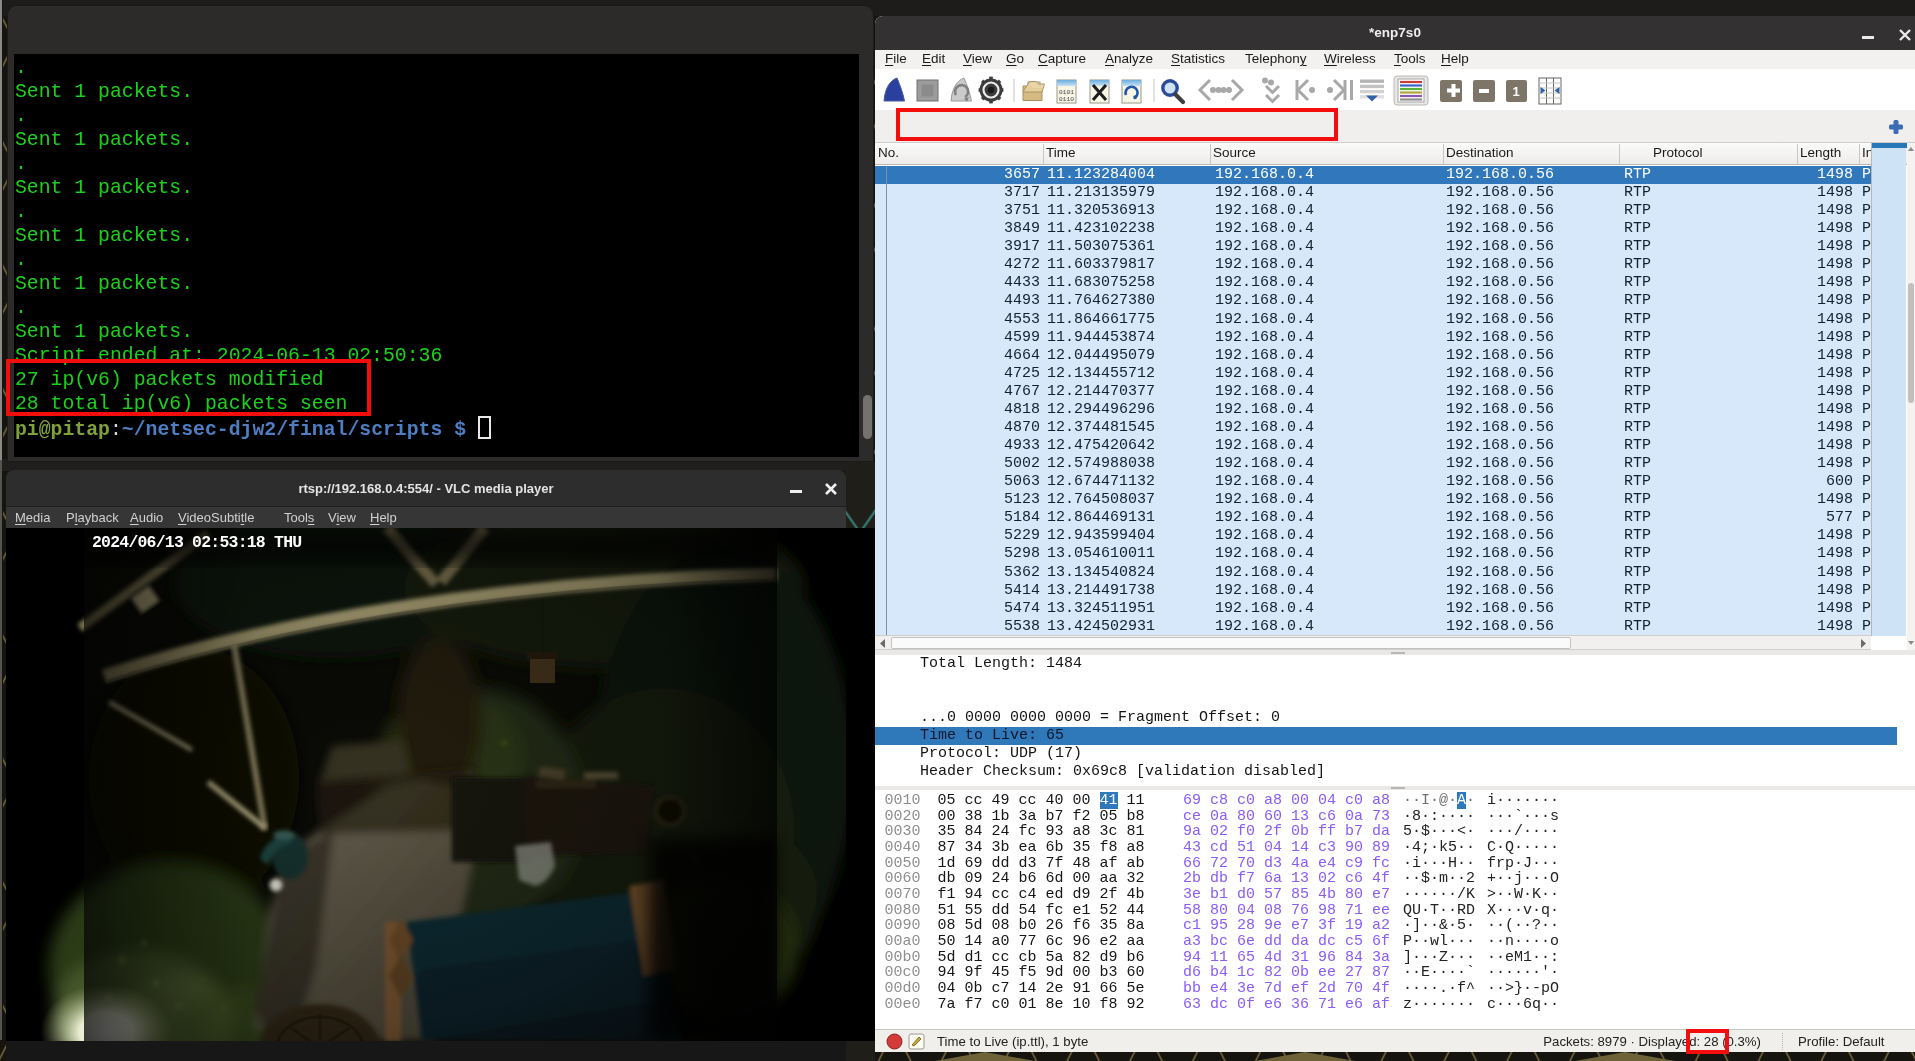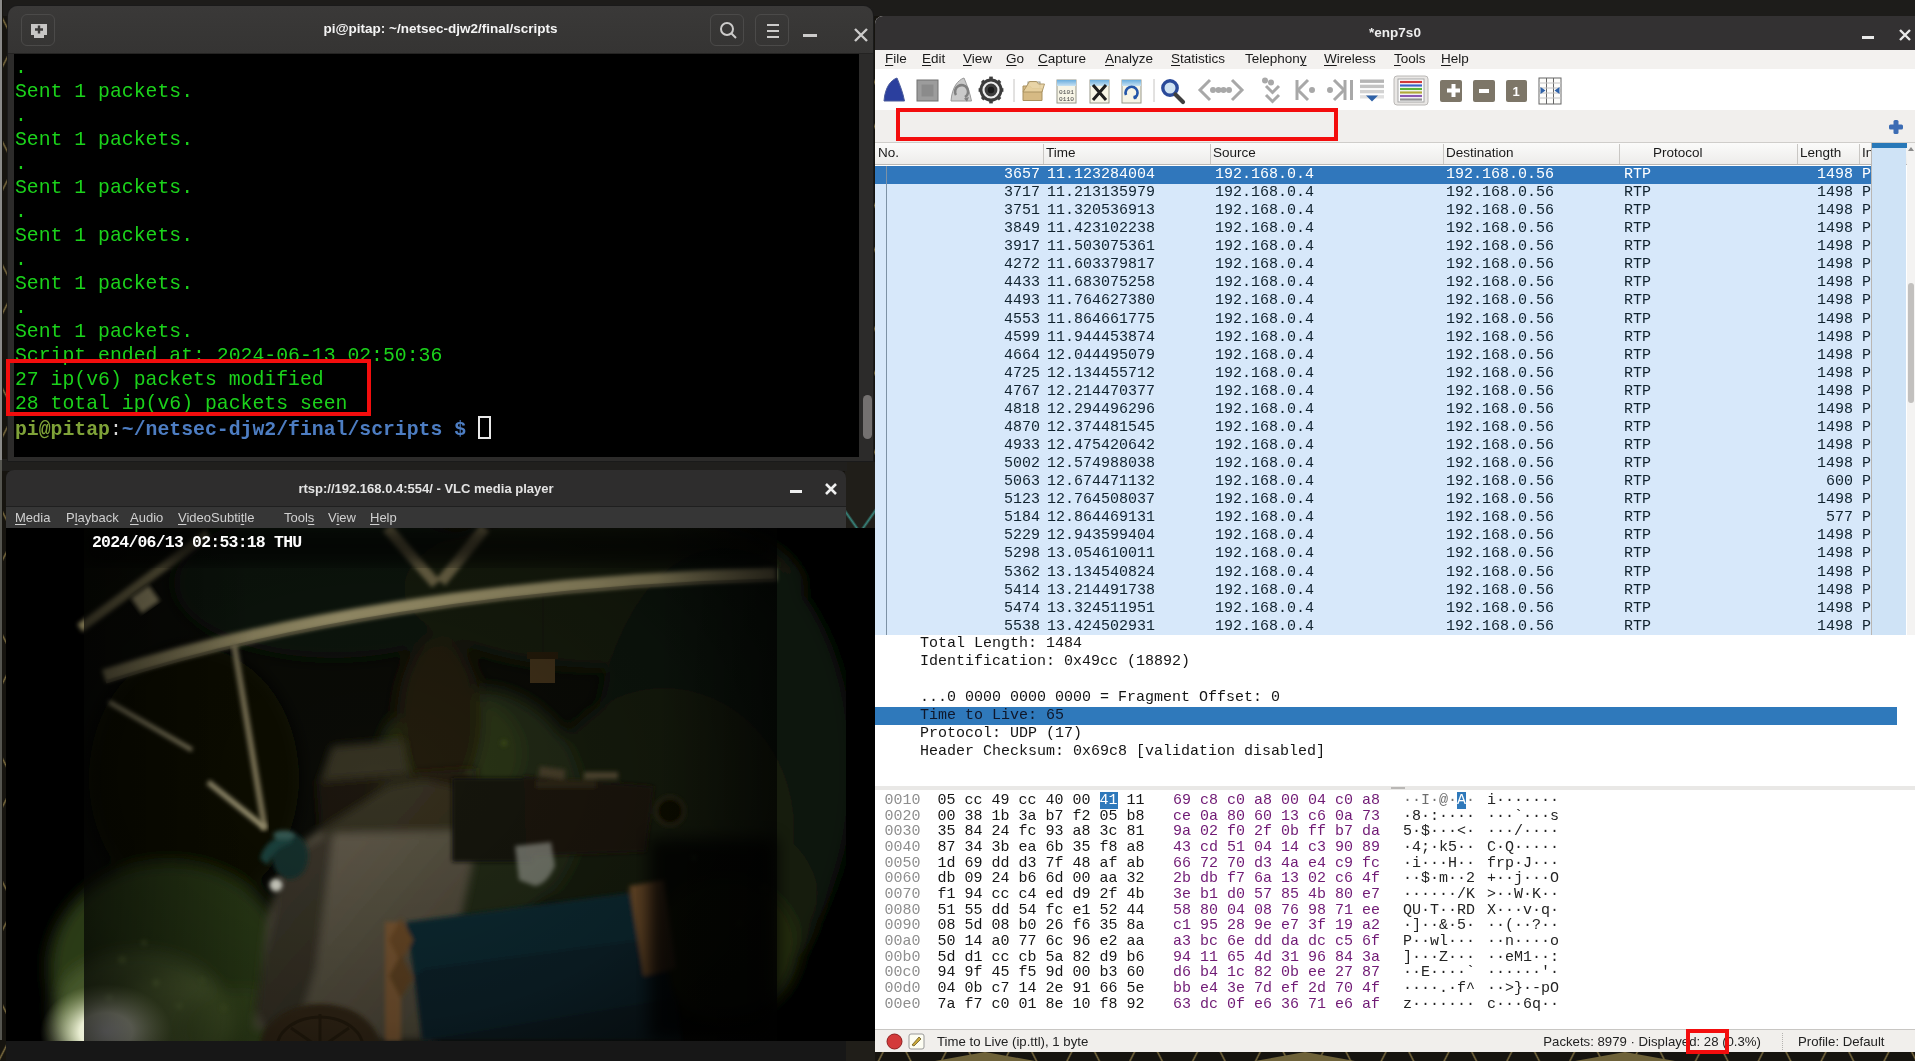--- a/index.html
+++ b/index.html
@@ -50,21 +50,21 @@
 #wslist{position:absolute;left:0;top:150px;width:996px;height:470px;background:#14532d;overflow:hidden}
 .prow{position:absolute;left:0;width:996px;height:18px;background:#d7e8fa;font-family:"Liberation Mono",monospace;font-size:15px;color:#10222e;white-space:pre}
 .prow.sel{background:#3077bc;color:#fff}
 .pc{position:absolute;top:0px;line-height:18px}
 #relline{position:absolute;left:11px;top:0;width:1px;height:470px;background:#7d92a5}
 #minimap{position:absolute;left:996px;top:127px;width:35px;height:493px;background:#cfe3f6;border-left:1px solid #b9b7b4}
 #vsb1{position:absolute;left:1032px;top:127px;width:8px;height:507px;background:#f4f3f2}
 #hsb{position:absolute;left:0;top:619px;width:996px;height:15px;background:#f1f0ef;border-top:1px solid #d0cecc;border-bottom:1px solid #d0cecc}
 #hsbthumb{position:absolute;left:16px;top:1px;width:680px;height:12px;background:#fafafa;border:1px solid #c4c2c0;border-radius:2px}
 #splitter1{position:absolute;left:0;top:634px;width:1040px;height:5px;background:#e9e8e6}
-#wsdetail{position:absolute;left:0;top:619px;width:1040px;height:102px;background:#fff;font-family:"Liberation Mono",monospace;font-size:15px;color:#141414}
+#wsdetail{position:absolute;left:0;top:639px;width:1040px;height:102px;background:#fff;font-family:"Liberation Mono",monospace;font-size:15px;color:#141414}
 .dline{position:absolute;left:0;width:1022px;height:18px;line-height:18px;white-space:pre}
 .dline.sel{background:#2f79bb;color:#0f172a}
 #splitter2{position:absolute;left:0;top:770px;width:1040px;height:4px;background:#e9e8e6}
 #wshex{position:absolute;left:0;top:774px;width:1040px;height:239px;background:#fff;font-family:"Liberation Mono",monospace;font-size:15px;white-space:pre}
 .hxcol{position:absolute;top:3px;line-height:15.65px}
 .hl{background:#2f79bb;color:#fff}
 #wshex b{font-weight:normal;color:#232323}
 #wsstatus{position:absolute;left:0;top:1013px;width:1040px;height:23px;background:#f1efec;border-top:1px solid #c8c6c3;font-size:13.2px;color:#222;white-space:nowrap}
 .ssep{position:absolute;top:3px;width:1px;height:17px;background:#c6c4c1}
 </style></head><body>
@@ -77,40 +77,20 @@
 <div class="abs" style="left:2px;top:459px;width:845px;height:12px;background:#201f1d"></div>
 <svg class="abs" style="left:875px;top:1052px" width="1040" height="9">
     <g fill="#6e6239">
       <polygon points="60,9 110,0 160,9"></polygon>
       <polygon points="380,9 430,0 480,9"></polygon>
       <polygon points="700,9 750,0 800,9"></polygon>
     </g>
   </svg>
 
 <div id="term">
-  <div id="termbar">
-    <div class="tbtn" style="left:13px"><svg width="34" height="32">
-          <path d="M9 9 h16 v11 h-16 z M12 20 h10 v3 h-10 z" fill="#c6c5c4"></path>
-          <path d="M17 10.5 v8 M13 14.5 h8" stroke="#3a3938" stroke-width="2.4"></path>
-        </svg></div>
-    <div id="termtitle">pi@pitap: ~/netsec-djw2/final/scripts</div>
-    <div class="tbtn" style="left:702px"><svg width="34" height="32">
-          <circle cx="16" cy="14" r="6" fill="none" stroke="#cccbca" stroke-width="2"></circle>
-          <path d="M20.5 18.5 L25 23" stroke="#cccbca" stroke-width="2"></path>
-        </svg></div>
-    <div class="tbtn" style="left:747px"><svg width="34" height="32">
-          <g stroke="#cccbca" stroke-width="2">
-            <path d="M11 10 h12 M11 16 h12 M11 22 h12"></path>
-          </g>
-        </svg></div>
-    <div class="abs" style="left:795px;top:28px;width:14px;height:2.5px;background:#cccbca"></div>
-    <svg class="abs" style="left:844px;top:20px" width="18" height="18">
-        <path d="M3 3 L15 15 M15 3 L3 15" stroke="#cccbca" stroke-width="2.4"></path>
-      </svg>
-  </div>
   <div id="termblack">
     <pre id="termtext">.
 Sent 1 packets.
 .
 Sent 1 packets.
 .
 Sent 1 packets.
 .
 Sent 1 packets.
 .
@@ -480,21 +460,20 @@
     <div id="hsbthumb"></div>
     <svg class="abs" style="left:982px;top:2px" width="12" height="11">
         <path d="M4 1 L9 5.5 L4 10 Z" fill="#6a6a6a"></path>
       </svg>
   </div>
   <div id="splitter1">
       <div class="abs" style="left:516px;top:2px;width:14px;height:2px;background:#b9b7b5"></div>
     </div>
   <div id="wsdetail">
       <div class="dline" style="top:0px">     Total Length: 1484</div>
-      <div class="dline" style="top:18px">     Identification: 0x49cc (18892)</div>
       <div class="dline" style="top:54px">     ...0 0000 0000 0000 = Fragment Offset: 0</div>
       <div class="dline sel" style="top:72px">     Time to Live: 65</div>
       <div class="dline" style="top:90px">     Protocol: UDP (17)</div>
       <div class="dline" style="top:108px">     Header Checksum: 0x69c8 [validation disabled]</div>
     </div>
   <div id="splitter2">
       <div class="abs" style="left:516px;top:1px;width:14px;height:2px;background:#b9b7b5"></div>
     </div>
   <div id="wshex">
     <div class="hxcol" style="left:9.5px;color:#8e8e8e">0010
@@ -518,21 +497,21 @@
 1d 69 dd d3 7f 48 af ab
 db 09 24 b6 6d 00 aa 32
 f1 94 cc c4 ed d9 2f 4b
 51 55 dd 54 fc e1 52 44
 08 5d 08 b0 26 f6 35 8a
 50 14 a0 77 6c 96 e2 aa
 5d d1 cc cb 5a 82 d9 b6
 94 9f 45 f5 9d 00 b3 60
 04 0b c7 14 2e 91 66 5e
 7a f7 c0 01 8e 10 f8 92</div>
-    <div class="hxcol" style="left:298px;color:#701a75">69 c8 c0 a8 00 04 c0 a8
+    <div class="hxcol" style="left:308px;color:#8b5cf6">69 c8 c0 a8 00 04 c0 a8
 ce 0a 80 60 13 c6 0a 73
 9a 02 f0 2f 0b ff b7 da
 43 cd 51 04 14 c3 90 89
 66 72 70 d3 4a e4 c9 fc
 2b db f7 6a 13 02 c6 4f
 3e b1 d0 57 85 4b 80 e7
 58 80 04 08 76 98 71 ee
 c1 95 28 9e e7 3f 19 a2
 a3 bc 6e dd da dc c5 6f
 94 11 65 4d 31 96 84 3a

